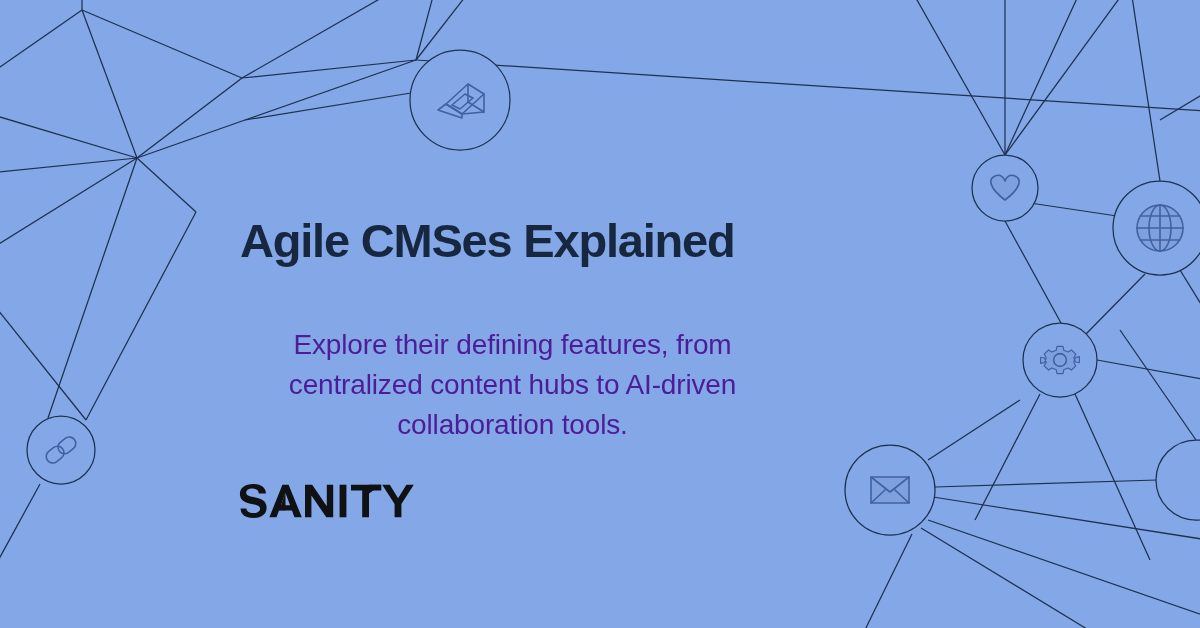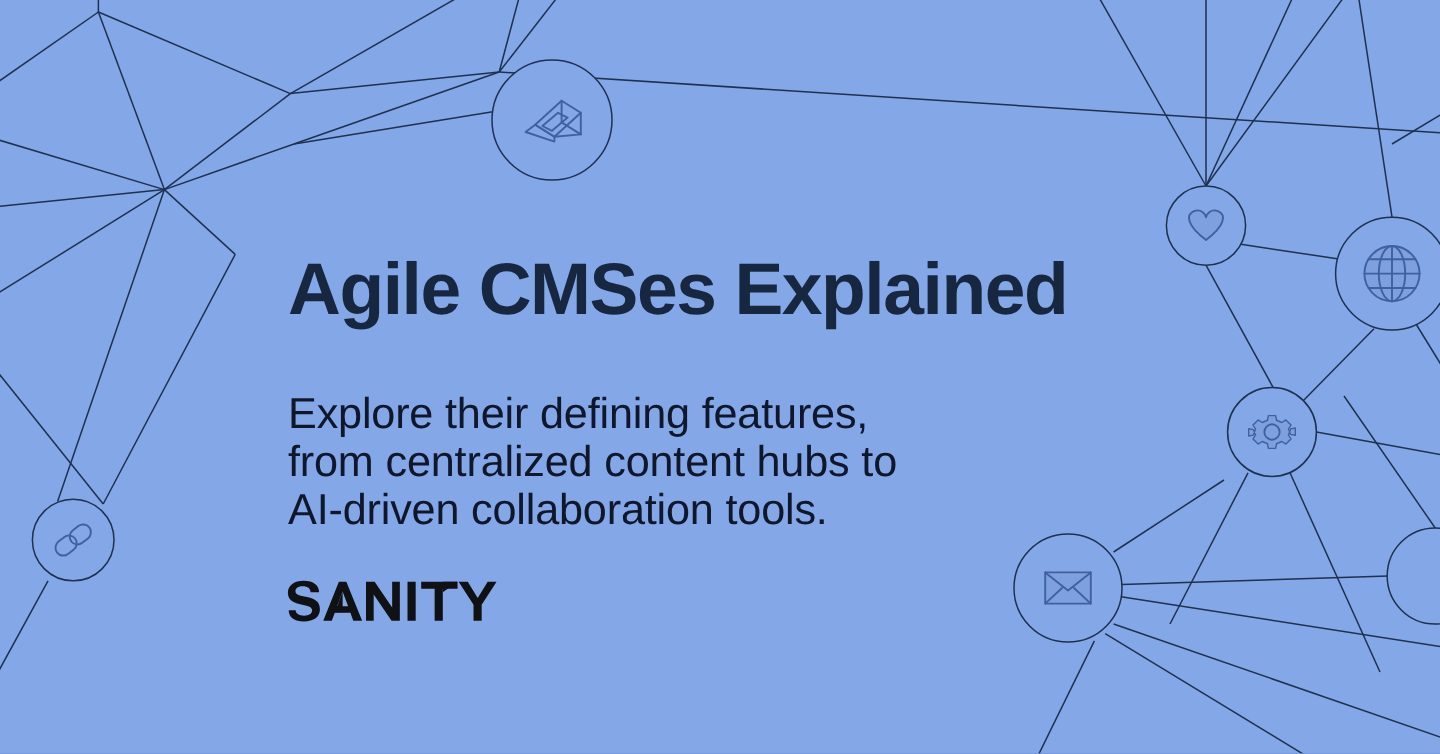--- a/index.html
+++ b/index.html
@@ -59,39 +59,40 @@
     top: 0;
     width: 700px;
     height: 628px;
   }
 
   #title {
     position: absolute;
     top: 206px;
     left: 0;
     margin: 0;
-    font-size: 61px;
+    font-size: 47px;
     line-height: 70px;
     font-weight: 700;
     letter-spacing: -1.2px;
     color: #16273f;
     white-space: nowrap;
   }
 
   #subtitle {
     position: absolute;
     top: 325px;
     left: 0;
     width: 545px;
     margin: 0;
-    font-size: 36px;
+    font-size: 28px;
     line-height: 40px;
     font-weight: 400;
     letter-spacing: -0.15px;
-    color: #0f172a;
+    color: #4c1d95;
+    text-align: center;
   }
 
   
   #logo {
     position: absolute;
     top: 482px;
     left: -2px;
     width: 176px;
     height: 40px;
   }

